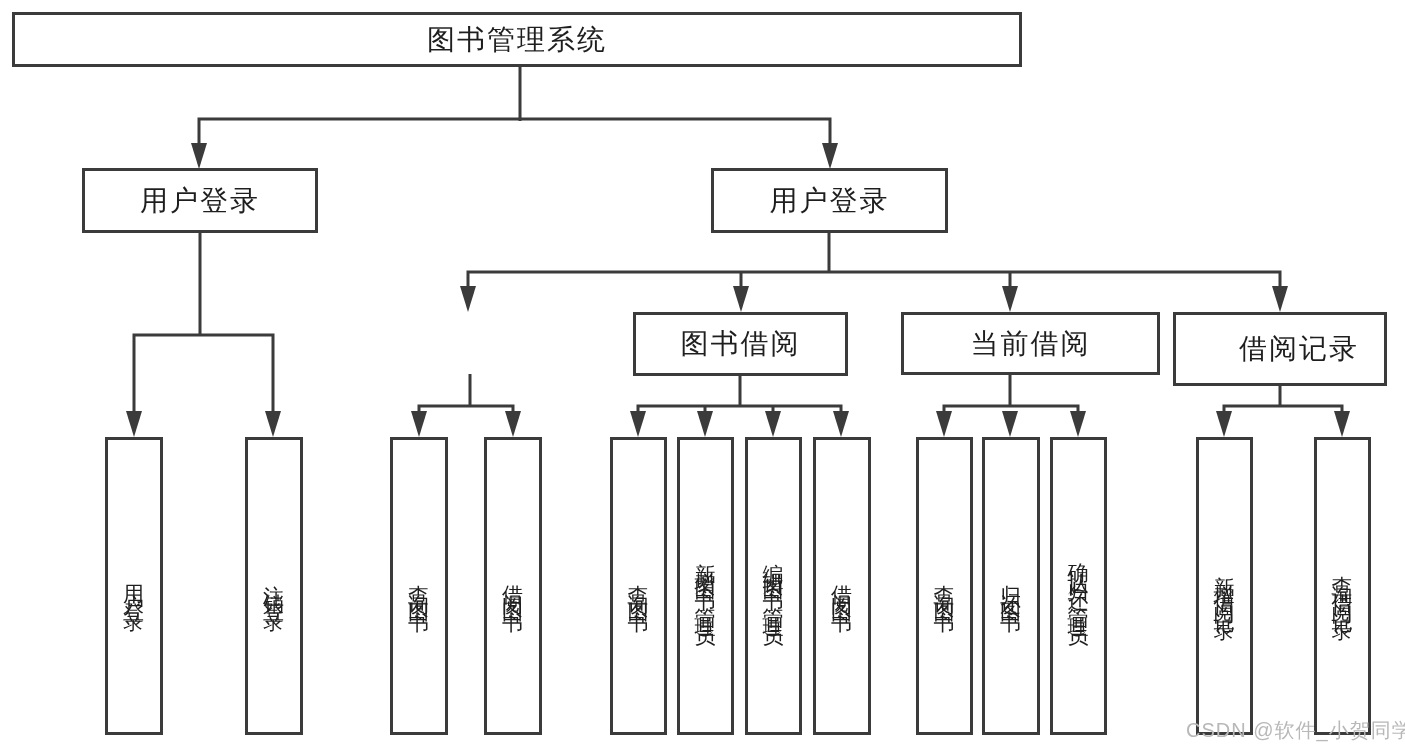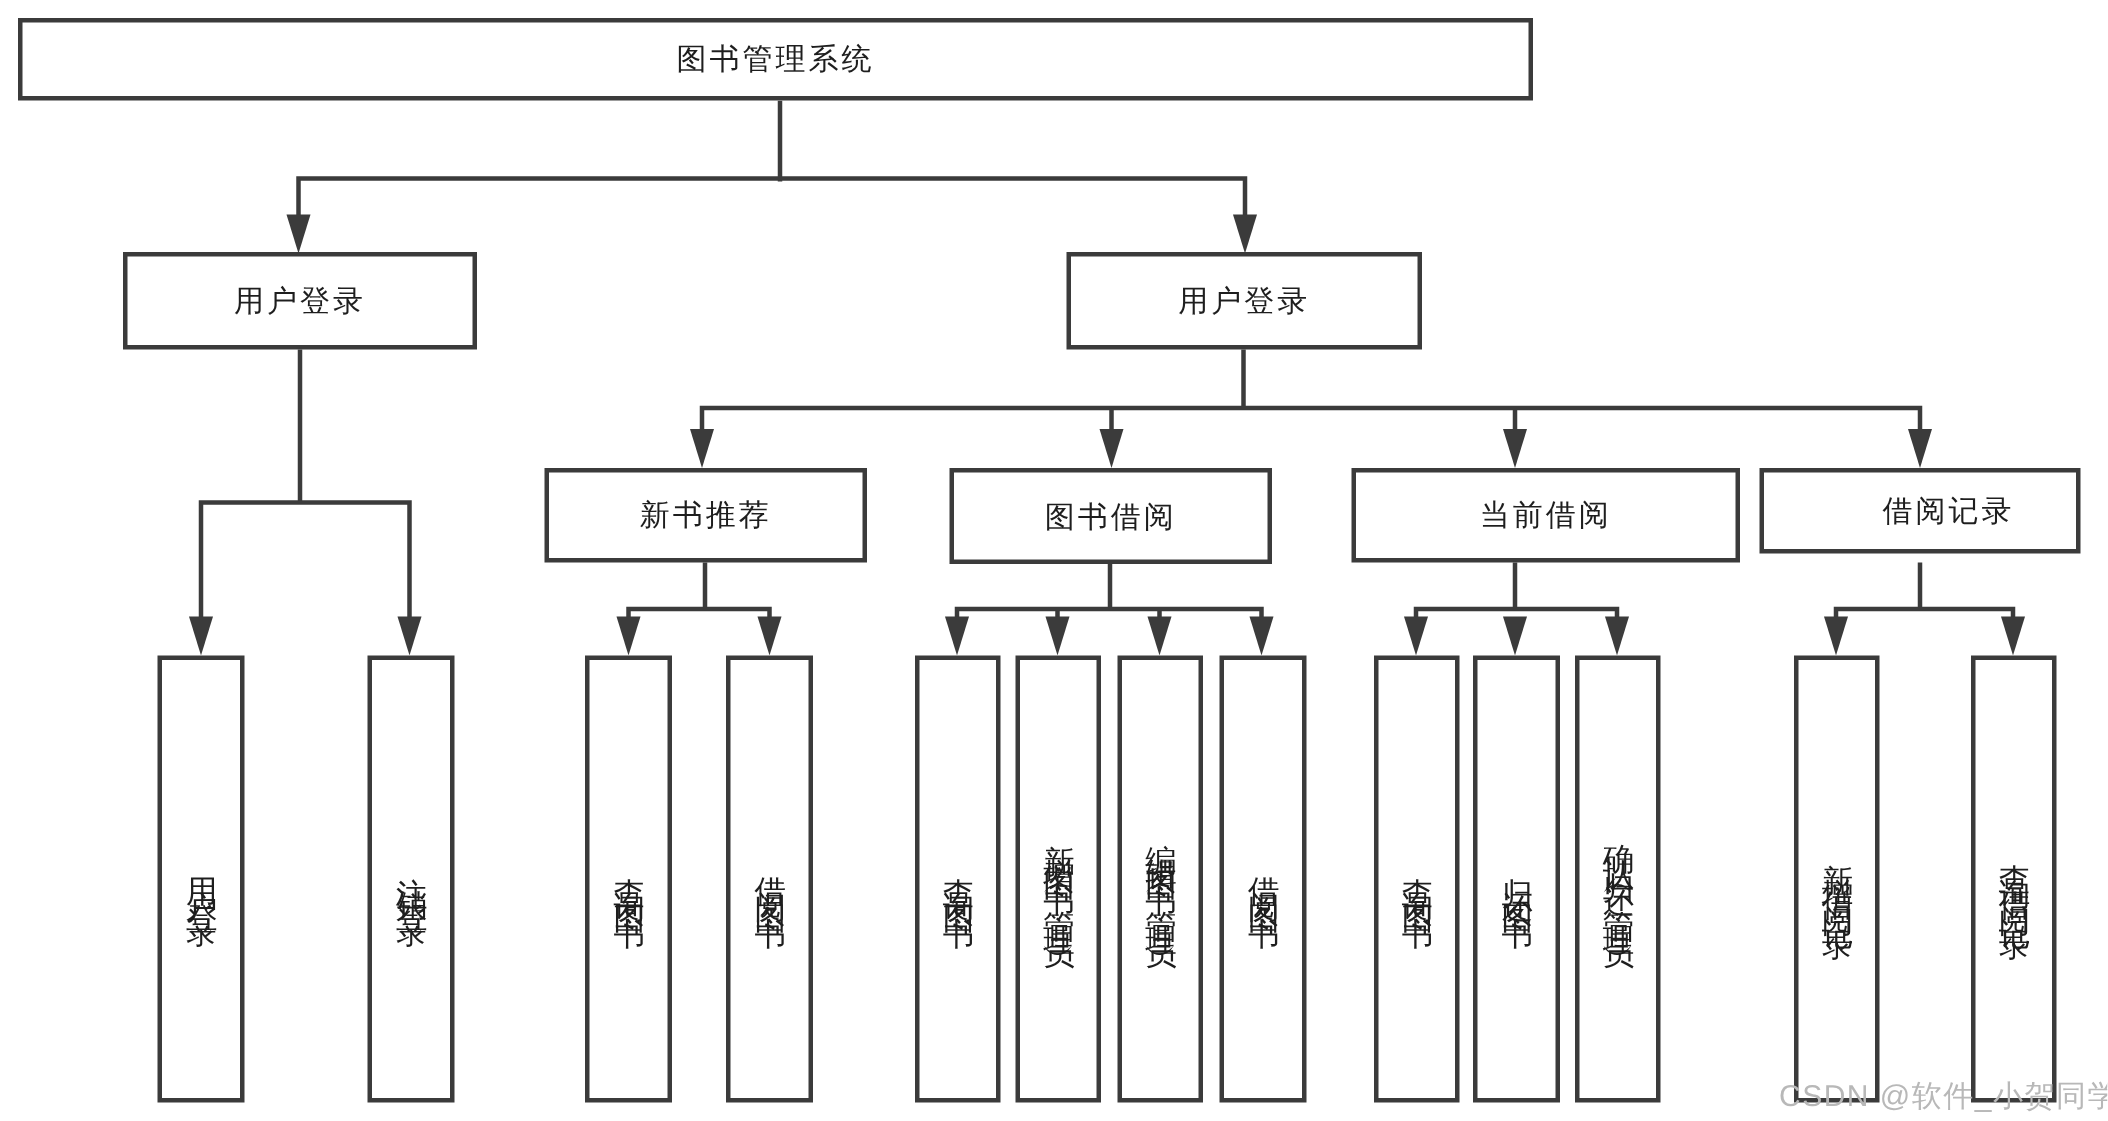--- a/index.html
+++ b/index.html
@@ -27,21 +27,21 @@
     position: absolute;
     box-sizing: border-box;
     border: 3px solid #3b3b3b;
     background: #ffffff;
     display: flex;
     align-items: center;
     justify-content: center;
     color: #1e1e1e;
   }
   .node {
-    font-size: 20px;
+    font-size: 28px;
     letter-spacing: 2px;
   }
   .leaf {
     font-size: 21px;
   }
   .vtext {
     writing-mode: vertical-rl;
     text-orientation: mixed;
     letter-spacing: 9px;
     line-height: 1.1;
@@ -123,30 +123,27 @@
     <span>图书管理系统</span>
   </div>
 
   <div class="node" style="left:82px; top:168px; width:236px; height:65px;">
     <span>用户登录</span>
   </div>
   <div class="node" style="left:711px; top:168px; width:237px; height:65px;">
     <span>用户登录</span>
   </div>
 
-  <div class="node" style="left:363px; top:312px; width:215px; height:63px;">
-    <span>新书推荐</span>
-  </div>
   <div class="node" style="left:633px; top:312px; width:215px; height:64px;">
     <span>图书借阅</span>
   </div>
   <div class="node" style="left:901px; top:312px; width:259px; height:63px;">
     <span>当前借阅</span>
   </div>
-  <div class="node" style="left:1173px; top:312px; width:214px; height:57px;padding-left:38px;">
+  <div class="node" style="left:1173px; top:312px; width:214px; height:74px;padding-left:38px;">
     <span>借阅记录</span>
   </div>
 
   <div class="leaf" style="left:105px; top:437px; width:58px; height:298px;">
     <span class="vtext">用户登录</span>
   </div>
   <div class="leaf" style="left:245px; top:437px; width:58px; height:298px;">
     <span class="vtext">注销登录</span>
   </div>
 

